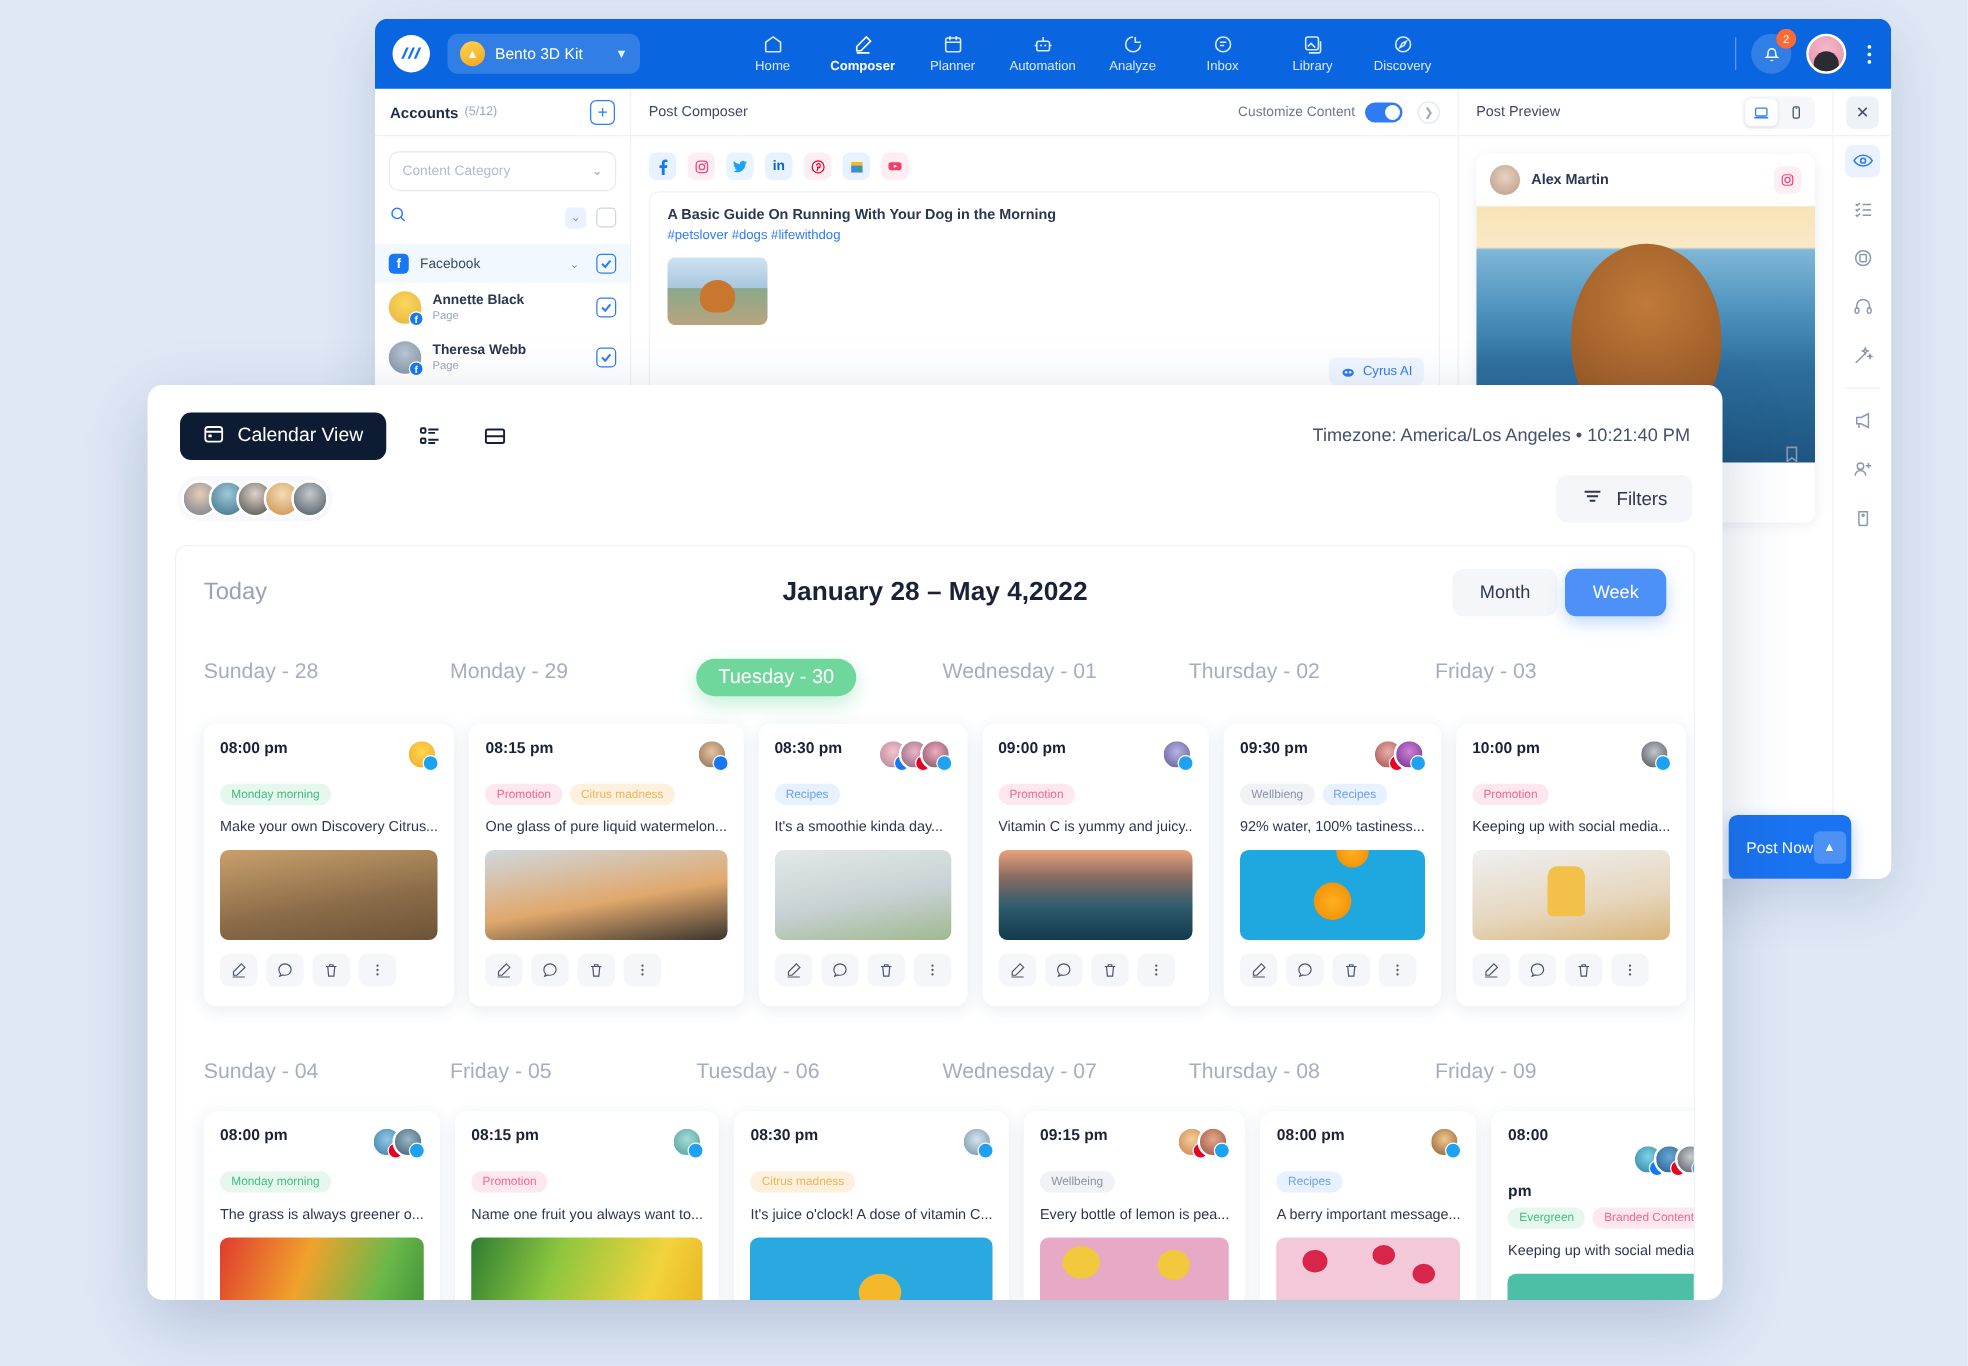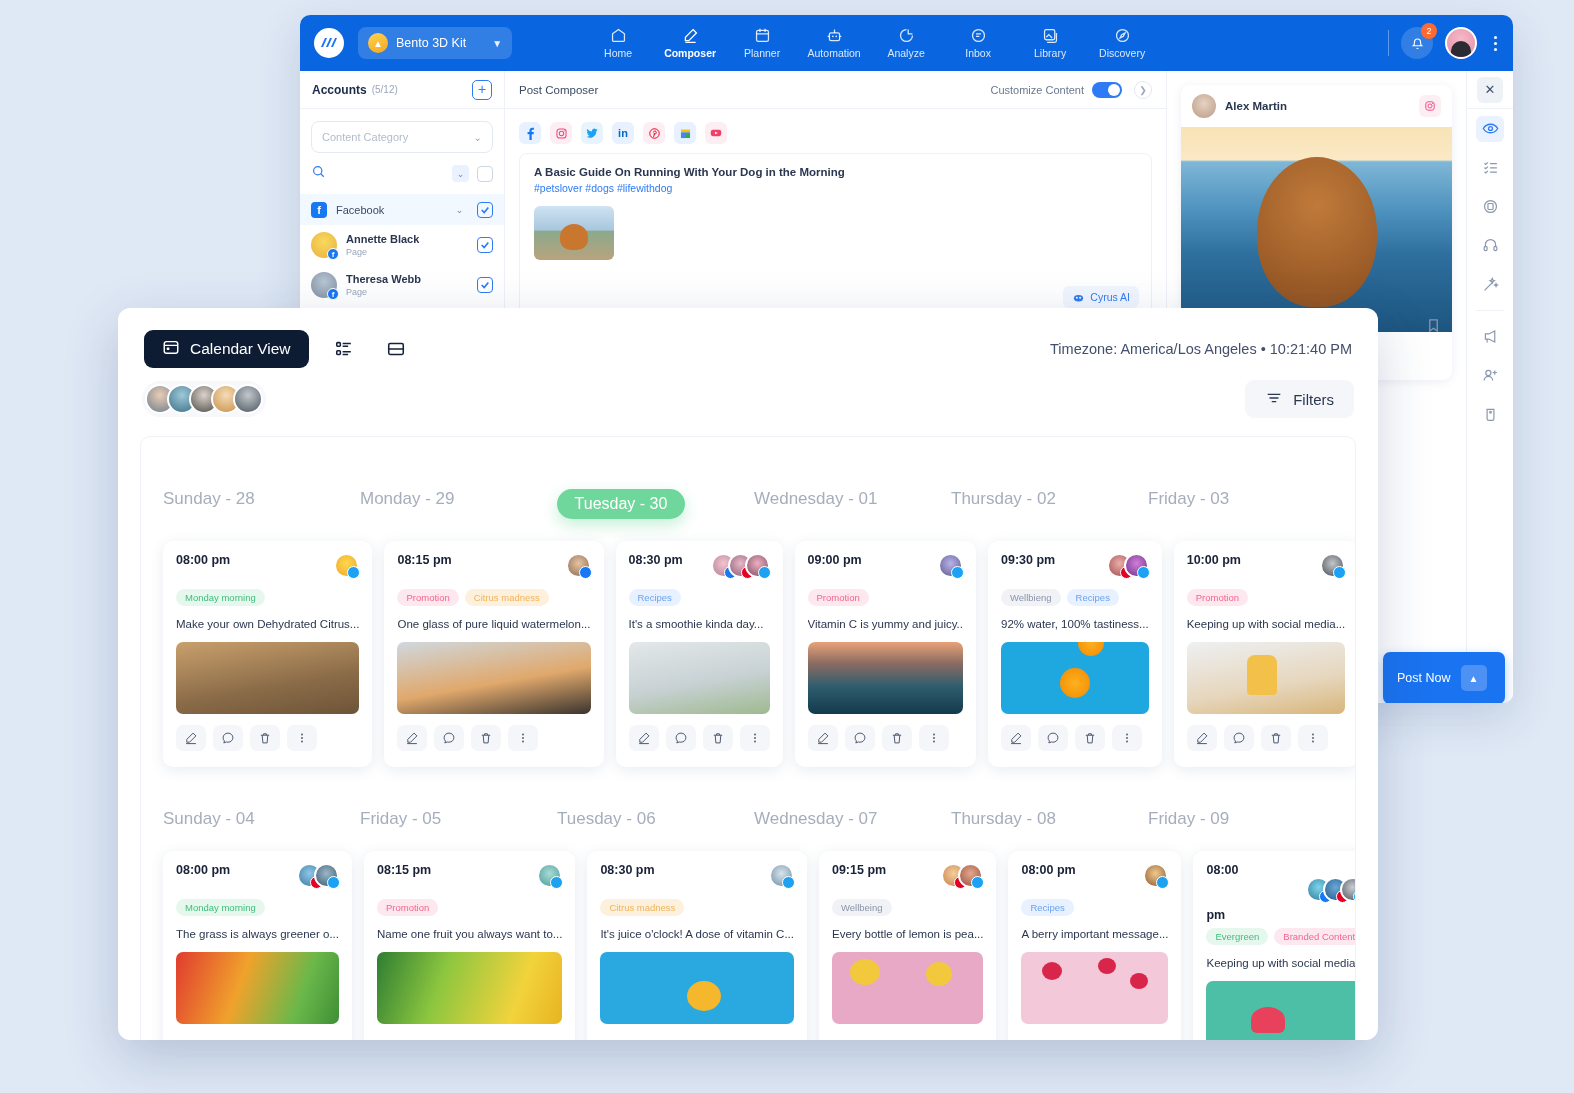--- a/index.html
+++ b/index.html
@@ -204,21 +204,21 @@
   .rail-ic {
     height: 39px; display:flex;align-items:center;justify-content:center; color:#8a97ad;
   }
   .rail-ic.active i { background:#eaf2ff; border-radius:6px; }
   .rail-ic i { width:28px;height:26px;display:flex;align-items:center;justify-content:center; }
   .rail-sep { height:1px; background:#eef1f6; margin: 6px 9px; }
 
   .post-now {
     position: absolute; left: 1083px; top: 637px; height: 52px;
     background: #1a73f0; border-radius: 7px; display: flex; align-items: center;
-    color: #fff; font-size: 12.5px; padding-left: 14px; padding-right: 18px; gap: 10px;
+    color: #fff; font-size: 12.5px; padding-left: 14px; padding-right: 4px; 
     box-shadow: 0 4px 12px rgba(26,115,240,.33);
   }
   .post-now .cap { width: 26px; height: 26px; border-radius: 5px; background: rgba(255,255,255,.22);
     display: flex; align-items: center; justify-content: center; font-size: 10px; }
 
   
   .cal-window {
     position: absolute; left: 118px; top: 308px;
     width: 1260px; height: 732px;
     background: #ffffff; border-radius: 12px;
@@ -515,20 +515,37 @@
                 <ellipse cx="10" cy="9" rx="7" ry="5" fill="#2f7bf4"></ellipse>
                 <circle cx="7.5" cy="8.5" r="1.5" fill="#fff"></circle>
                 <circle cx="12.5" cy="8.5" r="1.5" fill="#fff"></circle>
               </svg>
             <span>Cyrus AI</span>
           </div>
         </div>
       </div>
 
       <div class="preview-col">
+        <div class="prev-head">
+          <span class="t">Post Preview</span>
+          <span class="dev-toggle">
+            <span class="dev-btn on">
+              <svg width="14" height="14" viewBox="0 0 20 20" fill="none" stroke="#2f7bf4" stroke-width="1.5">
+                  <rect x="3.5" y="5" width="13" height="9" rx="1.5"></rect>
+                  <path d="M2 16h16"></path>
+                </svg>
+            </span>
+            <span class="dev-btn">
+              <svg width="14" height="14" viewBox="0 0 20 20" fill="none" stroke="#44536e" stroke-width="1.5">
+                  <rect x="6.5" y="3.5" width="7" height="13" rx="2"></rect>
+                  <path d="M9.3 5.3h1.4"></path>
+                </svg>
+            </span>
+          </span>
+        </div>
         <div class="prev-card">
           <div class="prev-card-top">
             <span class="prev-av"></span>
             <span class="nm">Alex Martin</span>
             <span class="ig-sq">
               <svg width="12" height="12" viewBox="0 0 20 20" fill="none" stroke="#f0457f" stroke-width="1.6">
                   <rect x="3" y="3" width="14" height="14" rx="4"></rect>
                   <circle cx="10" cy="10" r="3.4"></circle>
                   <circle cx="14.2" cy="5.8" r=".9" fill="#f0457f" stroke="none"></circle>
                 </svg>
@@ -670,20 +687,30 @@
         <span>
           <svg width="18" height="18" viewBox="0 0 20 20" fill="none" stroke="#2b3750" stroke-width="1.6">
               <path d="M3 6h14M5 10h10M7.5 14h5"></path>
             </svg>
         </span>
         <span>Filters</span>
       </div>
     </div>
 
     <div class="cal-body">
+      <div class="cal-nav">
+        <div class="cal-nav-inner">
+          <span class="today-lbl">Today</span>
+          <span class="range-lbl">January 28 – May 4,2022</span>
+          <span class="mw-group">
+            <span class="mw-btn month">Month</span>
+            <span class="mw-btn week">Week</span>
+          </span>
+        </div>
+      </div>
 
       <div class="day-head-row">
         <span class="day-lbl">Sunday - 28</span>
         <span class="day-lbl">Monday - 29</span>
         <span class="day-lbl today">Tuesday - 30</span>
         <span class="day-lbl">Wednesday - 01</span>
         <span class="day-lbl">Thursday - 02</span>
         <span class="day-lbl">Friday - 03</span>
       </div>
 
@@ -694,21 +721,21 @@
             <span class="ev-time">08:00 pm</span>
             <span class="ev-avs">
               <span class="ev-av" style="background:radial-gradient(circle at 50% 40%,#ffd84d,#f0a72c)">
                   <span class="net" style="background:#1da1f2"></span>
                 </span>
             </span>
           </div>
           <div class="ev-tags">
             <span class="tag" style="background:#e6f8ee;color:#3fbd7c">Monday morning</span>
           </div>
-          <div class="ev-text">Make your own Dehydrated Citrus...</div>
+          <div class="ev-text">Make your own Discovery Citrus...</div>
           <div class="ev-img" style="background:linear-gradient(170deg,#c9a06c,#8a6b48 60%,#6d5437)"></div>
           <div class="ev-actions">
             <span class="act">
                 <svg width="14" height="14" viewBox="0 0 20 20" fill="none" stroke="currentColor" stroke-width="1.4">
                   <path d="M13 3l4 4-9 9H4v-4z"></path>
                   <path d="M3 18h14"></path>
                 </svg>
               </span>
             <span class="act">
                 <svg width="14" height="14" viewBox="0 0 20 20" fill="none" stroke="currentColor" stroke-width="1.4">

